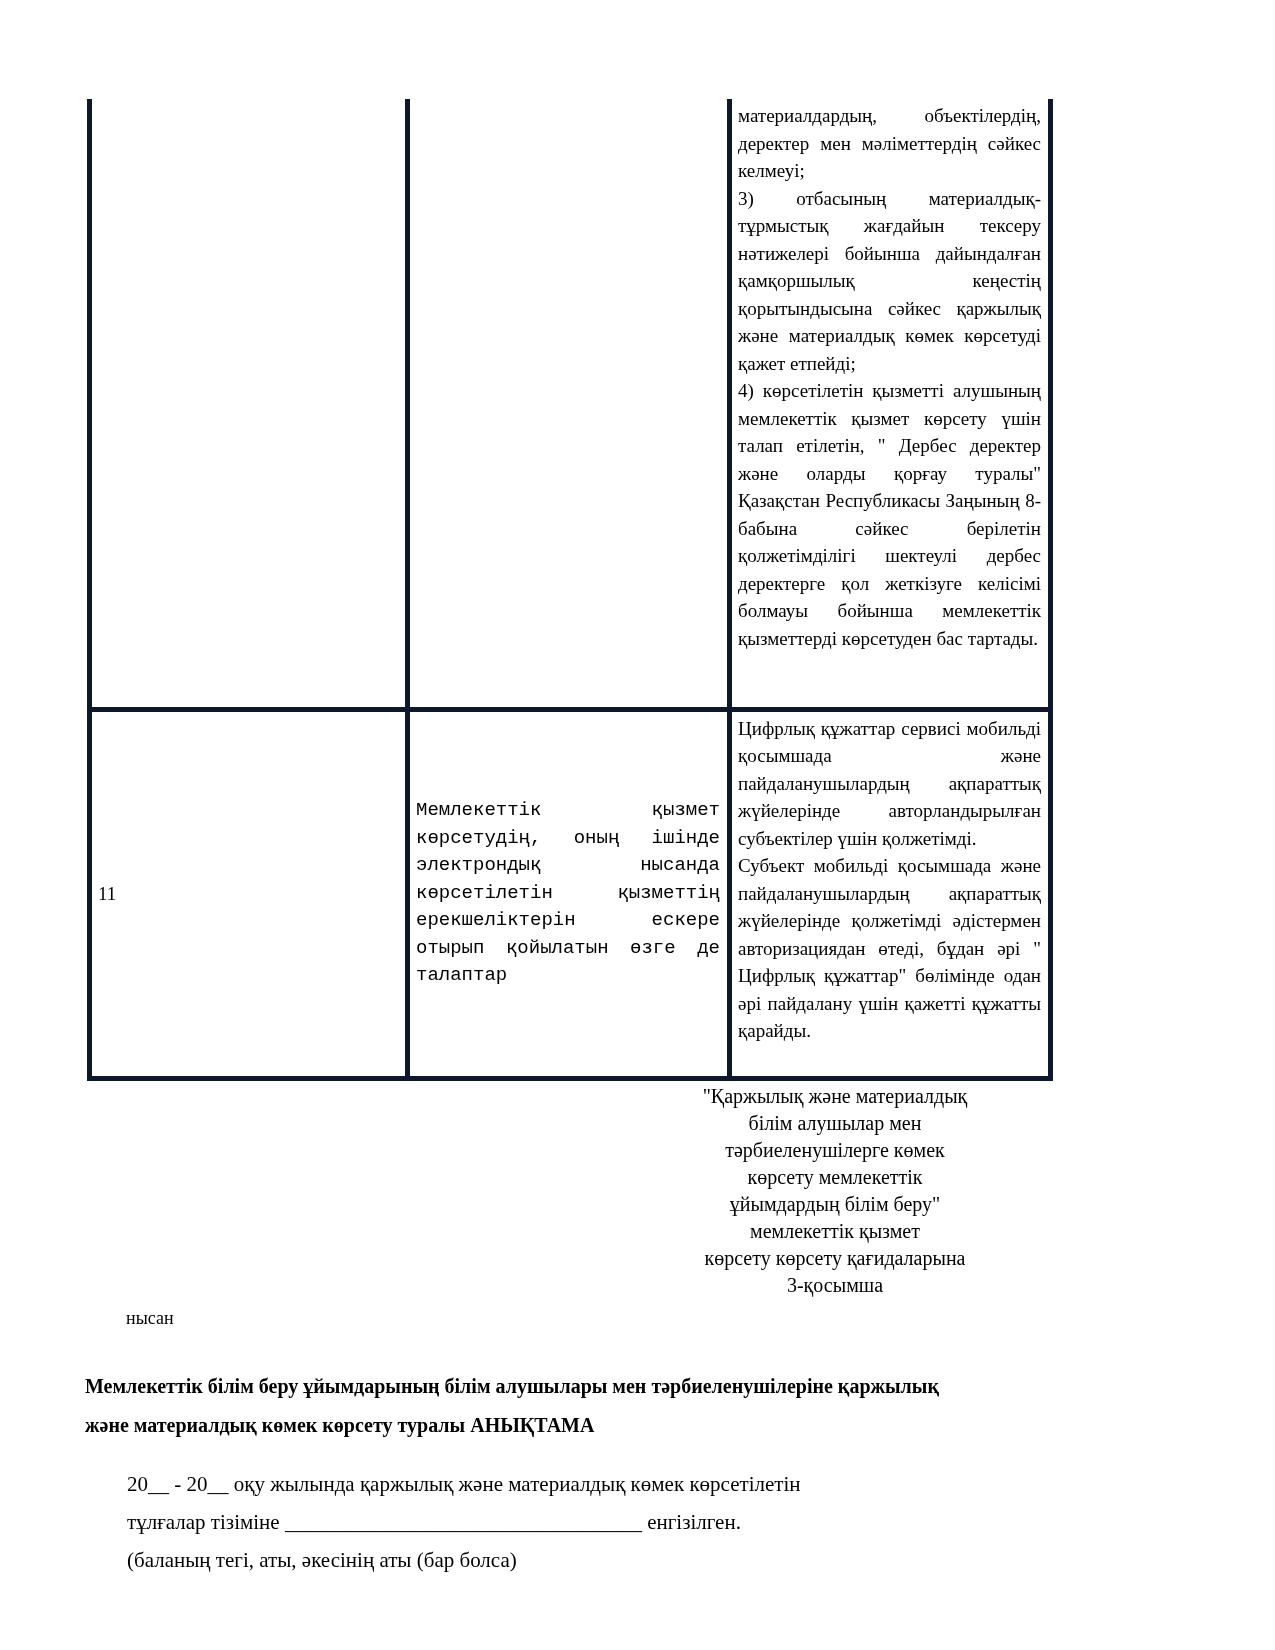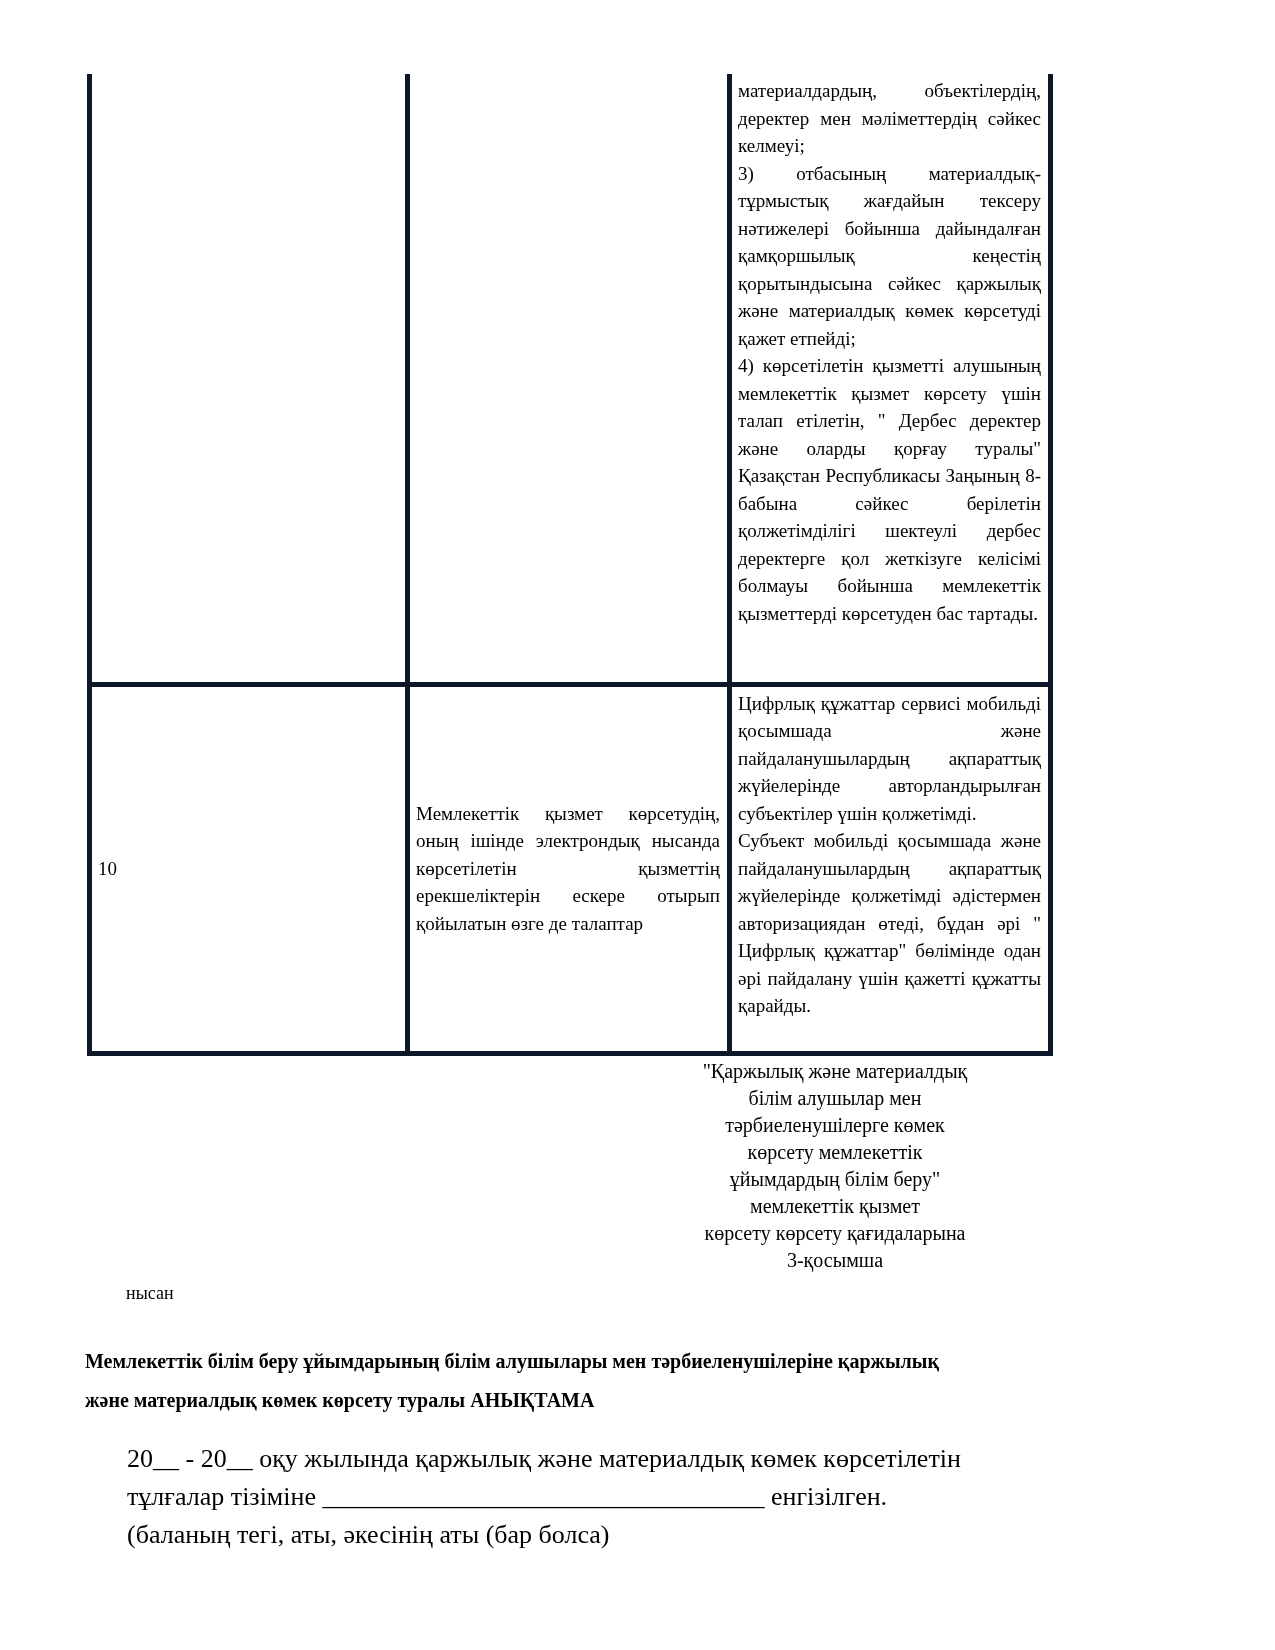--- a/index.html
+++ b/index.html
@@ -3,41 +3,41 @@
 <meta charset="utf-8">
 <style>
   * { margin: 0; padding: 0; box-sizing: border-box; }
   html, body { background: #ffffff; }
   body {
     width: 1275px; height: 1650px;
     position: relative;
     font-family: "Liberation Serif", serif;
     color: #000000;
   }
-  .page { position: absolute; inset: 0; }
+  .page { position: absolute; inset: 0; margin-top: 25px; }
 
   
   table.doc-table {
     position: absolute; left: 87px; top: 74px;
     width: 961px;
     border-collapse: collapse; table-layout: fixed;
   }
   table.doc-table td {
     border: 5px solid #0f172a;
     font-size: 19px; line-height: 27.5px;
     padding: 3px 7px 3px 6px;
     text-align: justify;
     white-space: pre-line;
     overflow: hidden;
   }
   tr.row-continuation { height: 610px; }
   tr.row-continuation td { border-top: none; }
   tr.row-ten { height: 369px; }
   td.cell-num  { vertical-align: middle; text-align: left; }
-  td.cell-req  { vertical-align: middle; }
+  td.cell-req  { vertical-align: middle; font-family: Liberation Mono, monospace; }
   td.cell-content { vertical-align: top; }
 
   
   .appendix-ref {
     position: absolute; left: 610px; top: 1058px; width: 450px;
     font-size: 20px; line-height: 27px;
     text-align: center;
     white-space: pre-line;
   }
 
@@ -50,21 +50,21 @@
   
   .doc-heading {
     position: absolute; left: 85px; top: 1342px; width: 1110px;
     font-size: 20px; line-height: 39px; font-weight: bold;
     white-space: pre-line;
   }
 
   
   .body-text {
     position: absolute; left: 127px; top: 1440px; width: 1040px;
-    font-size: 26px; line-height: 38px;
+    font-size: 21px; line-height: 38px;
     white-space: pre-line;
   }
 </style>
 </head>
 <body>
 
 <div class="page">
 
   <table class="doc-table">
     <colgroup>
@@ -74,21 +74,21 @@
     </colgroup>
     <tbody>
       <tr class="row-continuation">
         <td class="cell-num"></td>
         <td class="cell-req"></td>
         <td class="cell-content">материалдардың, объектілердің, деректер мен мәліметтердің сәйкес келмеуі;
 3) отбасының материалдық-тұрмыстық жағдайын тексеру нәтижелері бойынша дайындалған қамқоршылық кеңестің қорытындысына сәйкес қаржылық және материалдық көмек көрсетуді қажет етпейді;
 4) көрсетілетін қызметті алушының мемлекеттік қызмет көрсету үшін талап етілетін, " Дербес деректер және оларды қорғау туралы" Қазақстан Республикасы Заңының 8-бабына сәйкес берілетін қолжетімділігі шектеулі дербес деректерге қол жеткізуге келісімі болмауы бойынша мемлекеттік қызметтерді көрсетуден бас тартады.</td>
       </tr>
       <tr class="row-ten">
-        <td class="cell-num">10</td>
+        <td class="cell-num">11</td>
         <td class="cell-req">Мемлекеттік қызмет көрсетудің, оның ішінде электрондық нысанда көрсетілетін қызметтің ерекшеліктерін ескере отырып қойылатын өзге де талаптар</td>
         <td class="cell-content">Цифрлық құжаттар сервисі мобильді қосымшада және пайдаланушылардың ақпараттық жүйелерінде авторландырылған субъектілер үшін қолжетімді.
 Субъект мобильді қосымшада және пайдаланушылардың ақпараттық жүйелерінде қолжетімді әдістермен авторизациядан өтеді, бұдан әрі " Цифрлық құжаттар" бөлімінде одан әрі пайдалану үшін қажетті құжатты қарайды.</td>
       </tr>
     </tbody>
   </table>
 
   <div class="appendix-ref">"Қаржылық және материалдық
 білім алушылар мен
 тәрбиеленушілерге көмек

